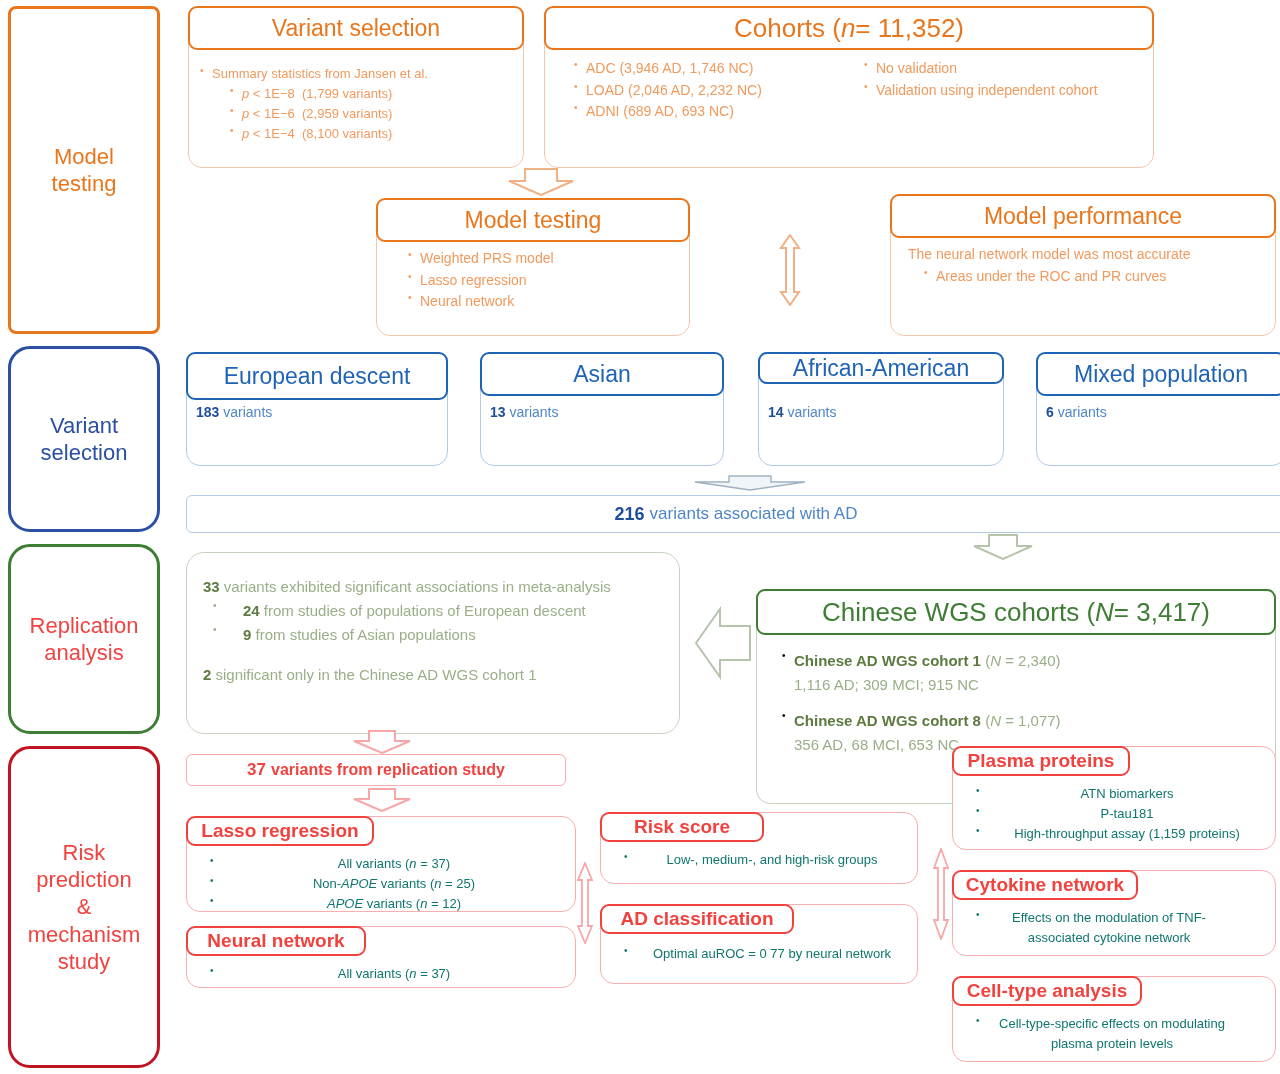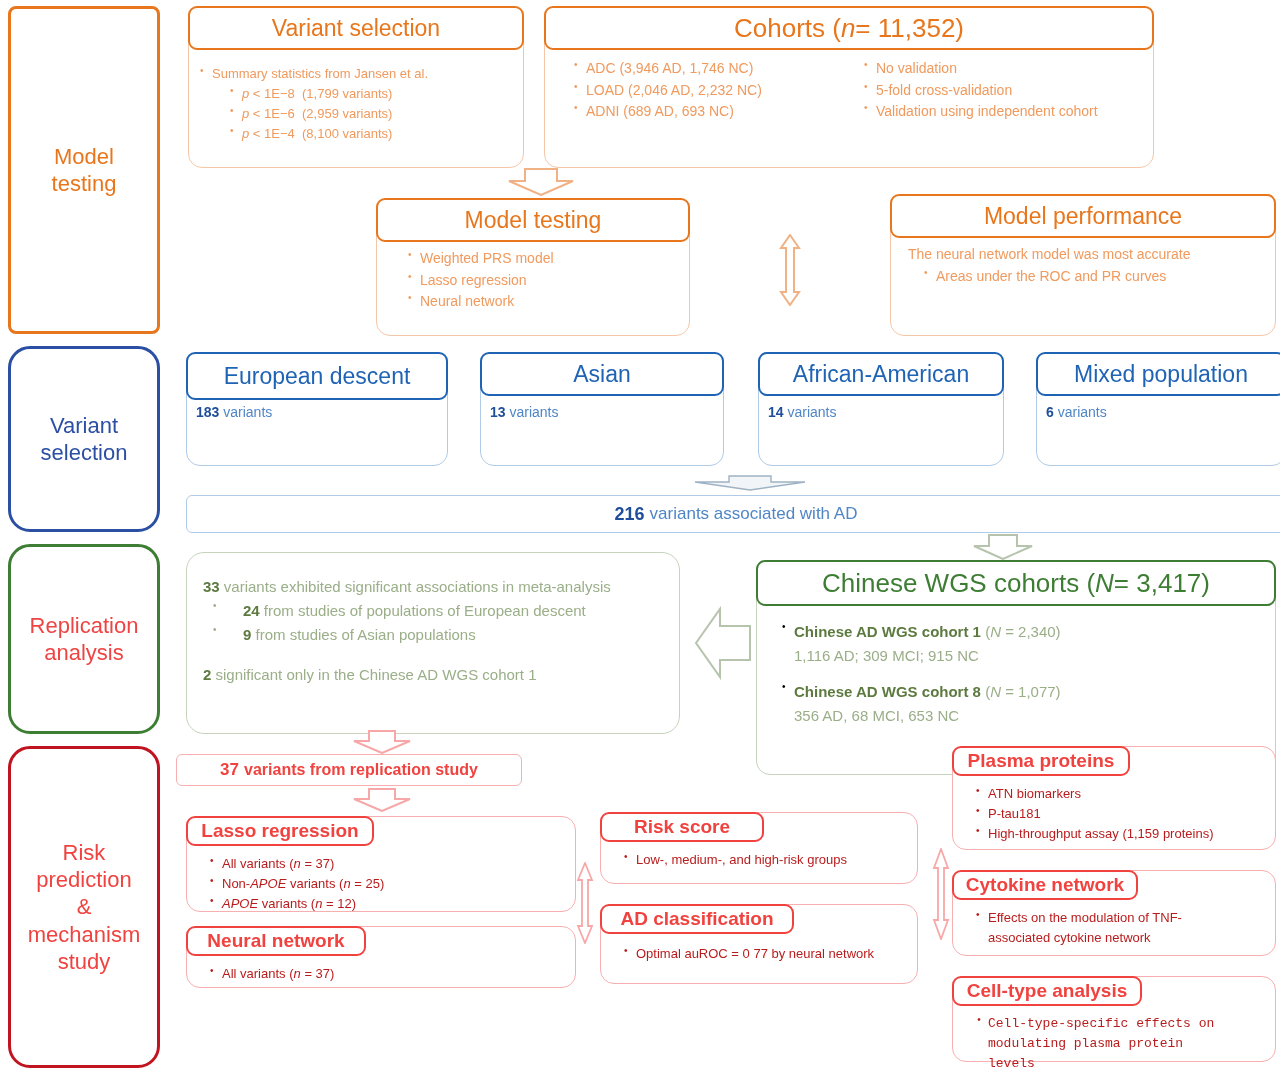--- a/index.html
+++ b/index.html
@@ -77,21 +77,21 @@
     position: absolute; left: 2px; top: -1px;
     font-size: 10px;
   }
   ul.bl.nested li { padding-left: 44px; }
   ul.bl.nested li::before { left: 32px; }
 
   .t-orange { color: #F09A5E; }
   .t-blue   { color: #4F86C6; }
   .t-blue-d { color: #1F4E9C; font-weight: bold; }
   .t-green-d{ color: #5C7A3F; font-weight: bold; }
-  .t-red    { color: #b91c1c; }
+  .t-red    { color: #0f766e; text-align: center; }
   .t-red-d  { color: #F0433F; font-weight: bold; }
   .t-grey-green { color: #9AAE88; }
 
   .sz13 { font-size: 13px; line-height: 1.55; }
   .sz14 { font-size: 14px; line-height: 1.55; }
   .sz15 { font-size: 15px; line-height: 1.6; }
   .sz16 { font-size: 16px; line-height: 1.6; }
 
   i.it { font-style: italic; }
 
@@ -168,21 +168,20 @@
         <span> = 11,352)</span>
     </div>
     <div class="card-content" style="top:52px; bottom:auto; display:flex; gap:0; padding-left:28px;">
       <ul class="bl sz14 t-orange" style="width:290px;">
         <li><span>ADC (3,946 AD, 1,746 NC)</span></li>
         <li><span>LOAD (2,046 AD, 2,232 NC)</span></li>
         <li><span>ADNI (689 AD, 693 NC)</span></li>
       </ul>
       <ul class="bl sz14 t-orange" style="width:280px;">
         <li><span>No validation</span></li>
-        <li><span>5-fold cross-validation</span></li>
         <li><span>Validation using independent cohort</span></li>
       </ul>
     </div>
   </div>
 
   <div class="arrow" style="left:505px; top:168px; width:72px; height:28px;">
     <svg viewBox="0 0 72 28" preserveAspectRatio="none">
       <polygon points="20,1 52,1 52,13 68,13 36,27 4,13 20,13" fill="#ffffff" stroke="#F0B184" stroke-width="2"></polygon>
     </svg>
   </div>
@@ -241,21 +240,21 @@
     <div class="card-content" style="top:50px; bottom:auto; padding-left:10px;">
       <div class="sz14">
         <span class="t-blue-d">13</span>
         <span class="t-blue">variants</span>
       </div>
     </div>
   </div>
 
   <div class="card c-blue" style="left:758px; top:352px; width:246px; height:114px;">
     <div class="card-body"></div>
-    <div class="card-head hd-md" style="width:246px; height:44px;">
+    <div class="card-head hd-md" style="width:246px; height:32px;">
       <span>African-American</span>
     </div>
     <div class="card-content" style="top:50px; bottom:auto; padding-left:10px;">
       <div class="sz14">
         <span class="t-blue-d">14</span>
         <span class="t-blue">variants</span>
       </div>
     </div>
   </div>
 
@@ -311,21 +310,21 @@
       <span class="t-grey-green">significant only in the Chinese AD WGS cohort 1</span>
     </div>
   </div>
 
   <div class="arrow" style="left:694px; top:604px; width:58px; height:78px;">
     <svg viewBox="0 0 58 78" preserveAspectRatio="none">
       <polygon points="2,39 26,5 26,22 56,22 56,56 26,56 26,73" fill="#ffffff" stroke="#B7C4AD" stroke-width="2"></polygon>
     </svg>
   </div>
 
-  <div class="card c-green" style="left:756px; top:560px; width:520px; height:215px;padding-left:13px;">
+  <div class="card c-green" style="left:756px; top:589px; width:520px; height:215px;padding-left:13px;">
     <div class="card-body"></div>
     <div class="card-head hd-lg" style="width:520px; height:46px;">
       <span>Chinese WGS cohorts (</span>
         <i class="it">N</i>
         <span> = 3,417)</span>
     </div>
     <div class="card-content" style="top:54px; bottom:auto; padding-left:18px; padding-top:6px;">
       <ul class="bl sz15" style="padding-left:6px;">
         <li style="margin-bottom:12px;">
           <span class="t-green-d">Chinese AD WGS cohort 1</span>
@@ -340,21 +339,21 @@
       </ul>
     </div>
   </div>
 
   <div class="arrow" style="left:350px; top:730px; width:64px; height:24px;">
     <svg viewBox="0 0 64 24" preserveAspectRatio="none">
       <polygon points="19,1 45,1 45,11 60,11 32,23 4,11 19,11" fill="#ffffff" stroke="#F7A7A7" stroke-width="2"></polygon>
     </svg>
   </div>
 
-  <div class="banner red" style="left:176px; top:754px; width:346px; height:32px;">
+  <div class="banner red" style="left:186px; top:754px; width:380px; height:32px;">
     <div style="display:flex; gap:5px; align-items:baseline;">
       <span class="t-red-d" style="font-size:17px;">37</span>
       <span class="t-red-d" style="font-size:16px;text-align:right;">variants from replication study</span>
     </div>
   </div>
 
   <div class="arrow" style="left:350px; top:788px; width:64px; height:24px;">
     <svg viewBox="0 0 64 24" preserveAspectRatio="none">
       <polygon points="19,1 45,1 45,11 60,11 32,23 4,11 19,11" fill="#ffffff" stroke="#F7A7A7" stroke-width="2"></polygon>
     </svg>
@@ -446,20 +445,20 @@
         <li><span>Effects on the modulation of TNF-associated cytokine network</span></li>
       </ul>
     </div>
   </div>
 
   <div class="card c-red" style="left:952px; top:976px; width:324px; height:86px;">
     <div class="card-body"></div>
     <div class="card-head hd-sm" style="width:190px; height:30px;">
       <span>Cell-type analysis</span>
     </div>
-    <div class="card-content" style="top:34px; bottom:auto; padding-left:22px; padding-top:4px;font-family:Liberation Mono, monospace;">
+    <div class="card-content" style="top:34px; bottom:auto; padding-left:22px; padding-top:4px;">
       <ul class="bl sz13 t-red" style="padding-right:30px;">
         <li><span>Cell-type-specific effects on modulating plasma protein levels</span></li>
       </ul>
     </div>
   </div>
 
 </div>
 
 </body></html>

